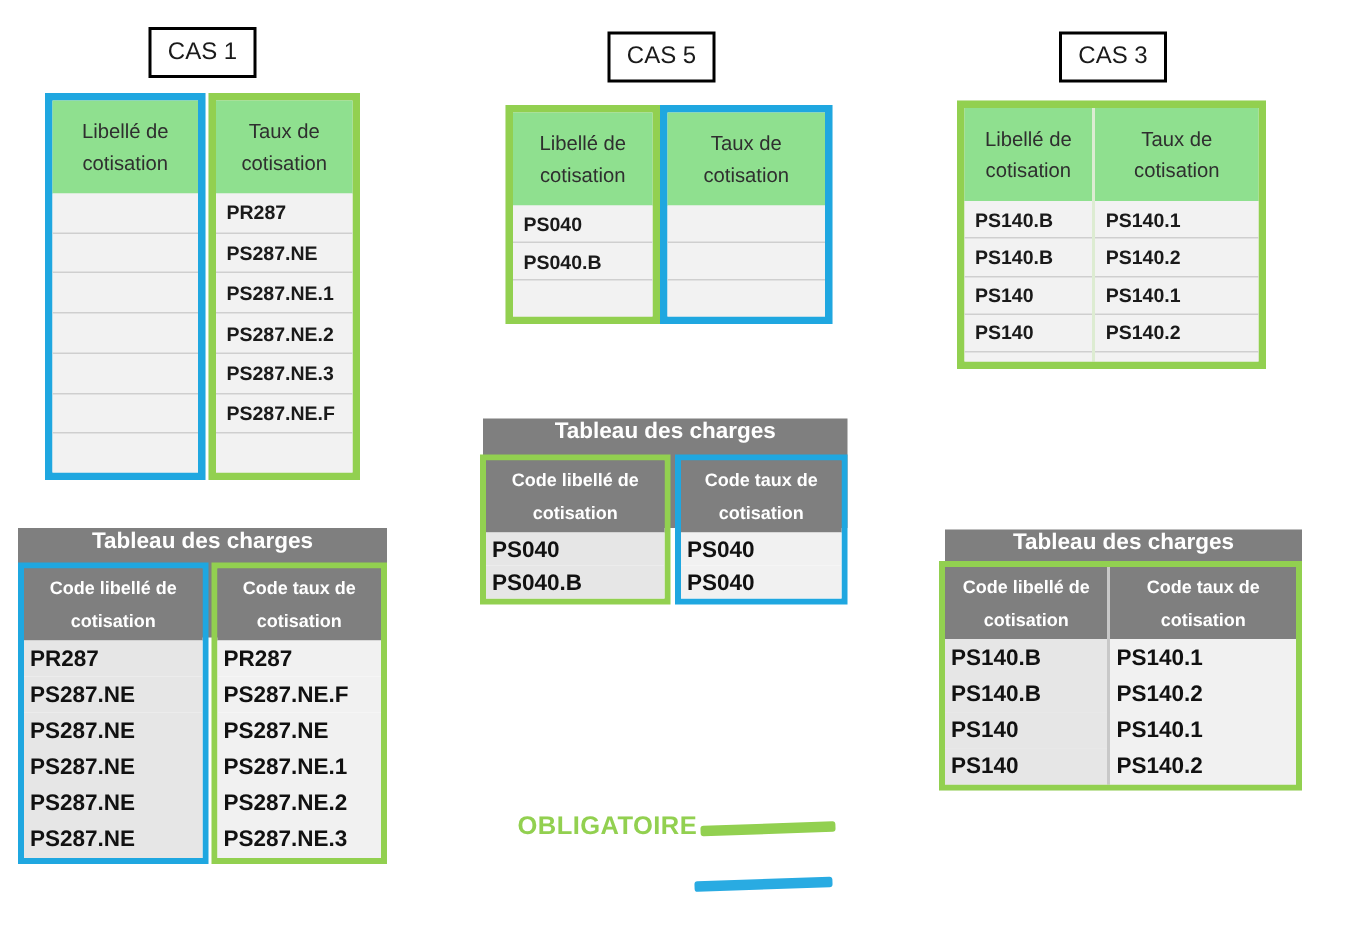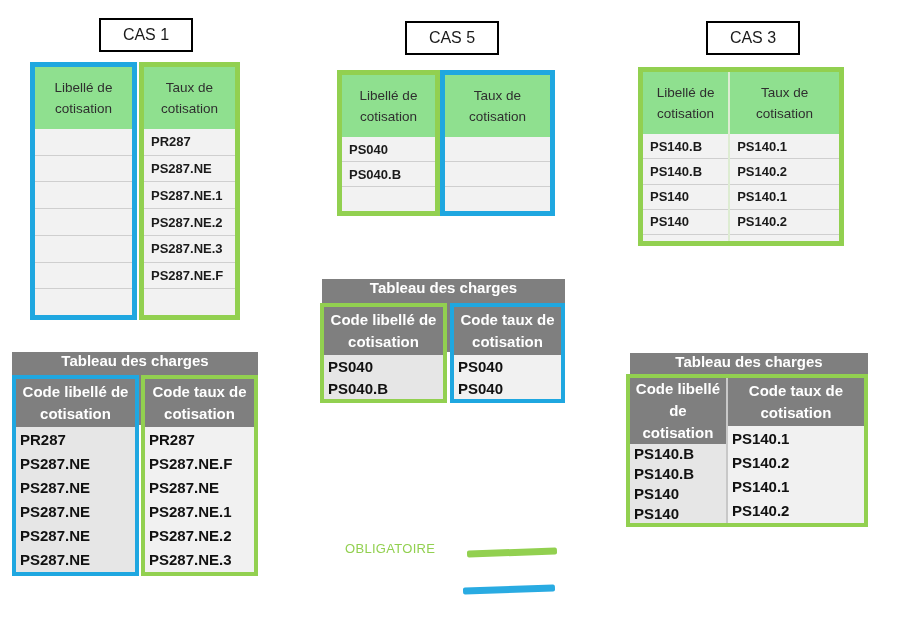--- a/index.html
+++ b/index.html
@@ -2,21 +2,21 @@
 <html><head>
 <meta charset="utf-8">
 <style>
   html,body { margin:0; padding:0; background:#fff; }
   .canvas {
     position:relative; width:897px; height:618px; background:#ffffff;
     font-family:"Liberation Sans", sans-serif; overflow:hidden;
   }
   
   .cas-label {
-    position:absolute; box-sizing:border-box; width:94px; height:34px;
+    position:absolute; box-sizing:border-box; width:72px; height:34px;
     border:2px solid #000; background:#fff; text-align:center;
     font-size:16px; color:#1a1a1a; line-height:30px;
   }
   
   .tcol {
     position:absolute; box-sizing:border-box; display:flex; flex-direction:column;
     background:#f2f2f2;
   }
   .tcol.man { border:5px solid #92D050; }
   .tcol.opt { border:5px solid #1FA7E0; }
@@ -48,39 +48,39 @@
     position:absolute; box-sizing:border-box; background:#7F7F7F;
     color:#fff; font-weight:bold; font-size:15px; text-align:center; padding-top:0;
   }
   .ccol {
     position:absolute; box-sizing:border-box; display:flex; flex-direction:column;
   }
   .ccol.man { border:4px solid #92D050; }
   .ccol.opt { border:4px solid #1FA7E0; }
   .chead {
     flex:0 0 48px; background:#7F7F7F; color:#fff; font-weight:bold;
-    font-size:15px; line-height:22px; display:flex; align-items:center;
+    font-size:12px; line-height:22px; display:flex; align-items:center;
     justify-content:center; text-align:center; padding:0 2px;
   }
   .crows { flex:1 1 auto; display:flex; flex-direction:column; }
   .crow {
     flex:1 1 0; display:flex; align-items:center; padding-left:4px;
     font-size:15px; font-weight:bold; color:#111;
   }
   .crows.dark .crow { background:#E6E6E6; }
   .crows.light .crow { background:#F1F1F1; }
   .cbox {
     position:absolute; box-sizing:border-box; border:4px solid #92D050;
     display:flex; flex-direction:row; background:#f1f1f1;
   }
   .csub { display:flex; flex-direction:column; }
   .csub.left { width:122px; border-right:2px solid #c8c8c8; }
   .csub.right { flex:1 1 auto; }
   
-  .legend-label { position:absolute; font-size:13px; font-weight:normal; letter-spacing:0.3px; }
+  .legend-label { position:absolute; font-size:17px; font-weight:bold; letter-spacing:0.3px; }
   .legend-label.green { color:#92D050; }
   .legend-label.blue { color:#29ABE2; }
   .legend-line { position:absolute; height:7px; border-radius:2px; transform:rotate(-2deg); }
   .legend-line.green { background:#92D050; }
   .legend-line.blue { background:#29ABE2; }
 </style>
 </head>
 <body>
 
 <div class="canvas">

